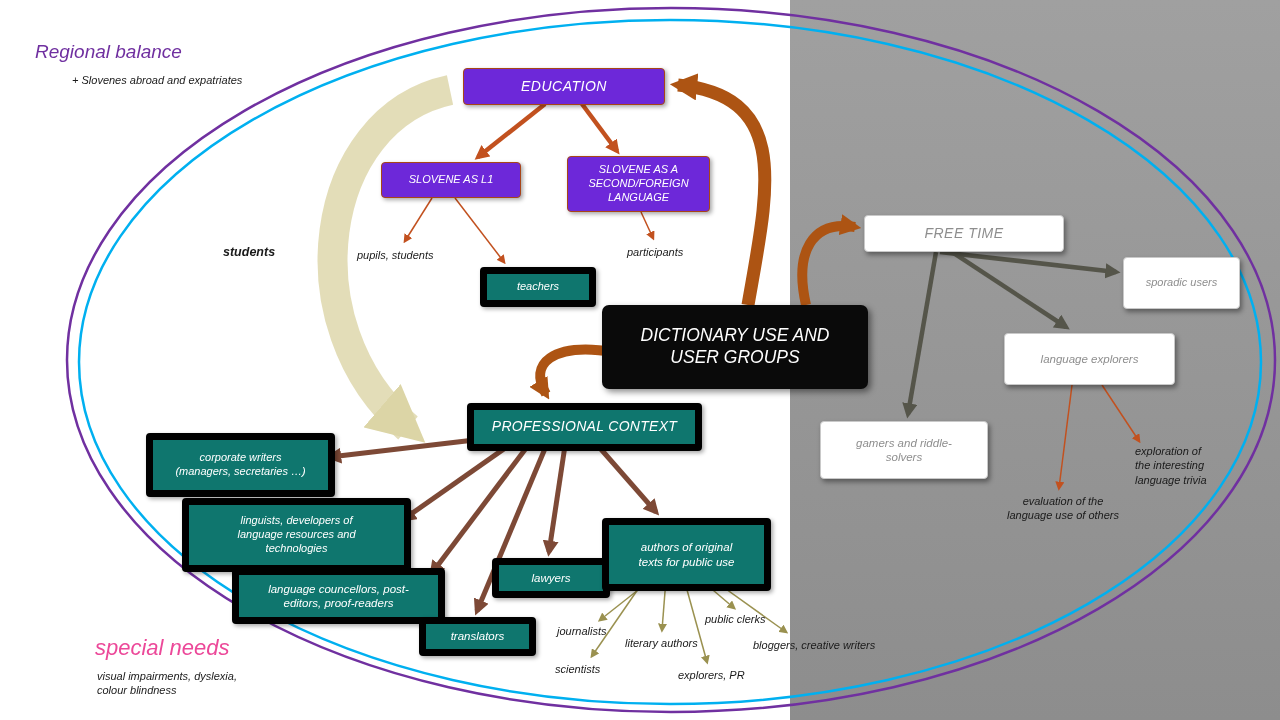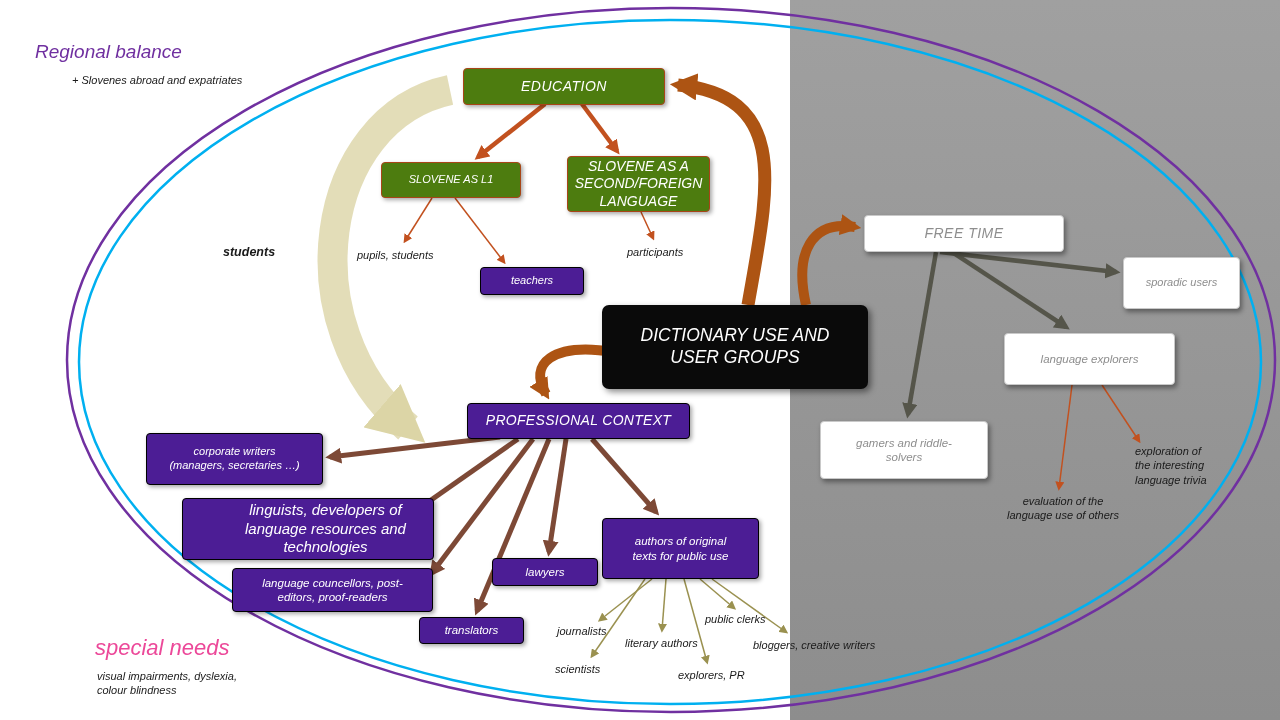--- a/index.html
+++ b/index.html
@@ -12,45 +12,45 @@
     background:linear-gradient(180deg,#a0a0a0 0%,#8d8d8d 100%);
   }
   svg.layer{position:absolute;left:0;top:0;pointer-events:none;}
   #ellipses{z-index:0;}
   #arrows{z-index:1;}
   .nbox{
     position:absolute;z-index:2;display:flex;align-items:center;justify-content:center;
     text-align:center;white-space:pre-line;color:#ffffff;border-radius:4px;
     box-shadow:2px 2px 4px rgba(0,0,0,.35);line-height:1.25;
   }
-  .orange{background:#4d7c0f;border:1px solid #a84517;}
-  .olive{background:#4c1d95;border:1px solid #000000;}
+  .orange{background:#6d28d9;border:1px solid #a84517;}
+  .olive{background:#0f766e;border:7px solid #000000;}
   .whitebox{background:#ffffff;color:#8e8e8e;border:1px solid #c9c9c9;box-shadow:2px 3px 5px rgba(0,0,0,.4);}
   .blackbox{background:#0a0a0a;color:#ffffff;border-radius:7px;box-shadow:3px 3px 6px rgba(0,0,0,.45);}
   .lbl{position:absolute;z-index:2;color:#1a1a1a;font-size:11px;white-space:pre-line;line-height:1.3;}
 
   #lbl-regional{left:35px;top:40px;font-size:19px;color:#7030a0;}
   #lbl-slovenes{left:72px;top:73px;}
   #box-education{left:463px;top:68px;width:200px;height:35px;font-size:14px;letter-spacing:.5px;}
   #box-l1{left:381px;top:162px;width:138px;height:34px;font-size:11px;}
-  #box-l2{left:567px;top:156px;width:141px;height:54px;font-size:14px;}
+  #box-l2{left:567px;top:156px;width:141px;height:54px;font-size:11px;}
   #lbl-pupils{left:357px;top:248px;}
   #box-teachers{left:480px;top:267px;width:102px;height:26px;font-size:11px;}
   #lbl-participants{left:627px;top:245px;}
   #lbl-students{left:223px;top:244px;font-size:12.5px;font-weight:bold;}
   #box-dictionary{left:602px;top:305px;width:266px;height:84px;font-size:17.5px;}
   #box-freetime{left:864px;top:215px;width:198px;height:35px;font-size:14px;letter-spacing:.5px;}
   #box-sporadic{left:1123px;top:257px;width:115px;height:50px;font-size:11px;}
   #box-explorers{left:1004px;top:333px;width:169px;height:50px;font-size:11.5px;}
   #box-gamers{left:820px;top:421px;width:166px;height:56px;font-size:11.5px;}
   #lbl-evaluation{left:988px;top:494px;width:150px;text-align:center;}
   #lbl-exploration{left:1135px;top:444px;width:95px;text-align:left;}
   #box-professional{left:467px;top:403px;width:221px;height:34px;font-size:14px;letter-spacing:.3px;}
   #box-corporate{left:146px;top:433px;width:175px;height:50px;font-size:11px;}
-  #box-linguists{left:182px;top:498px;width:215px;height:60px;font-size:15px;padding-left:35px;}
+  #box-linguists{left:182px;top:498px;width:215px;height:60px;font-size:11px;}
   #box-councellors{left:232px;top:568px;width:199px;height:42px;font-size:11.5px;}
   #box-translators{left:419px;top:617px;width:103px;height:25px;font-size:11.5px;}
   #box-lawyers{left:492px;top:558px;width:104px;height:26px;font-size:11.5px;}
   #box-authors{left:602px;top:518px;width:155px;height:59px;font-size:11.5px;}
   #lbl-journalists{left:557px;top:624px;}
   #lbl-literary{left:625px;top:636px;text-align:right;}
   #lbl-scientists{left:555px;top:662px;}
   #lbl-marketing{left:678px;top:668px;}
   #lbl-clerks{left:705px;top:612px;}
   #lbl-bloggers{left:753px;top:638px;}

